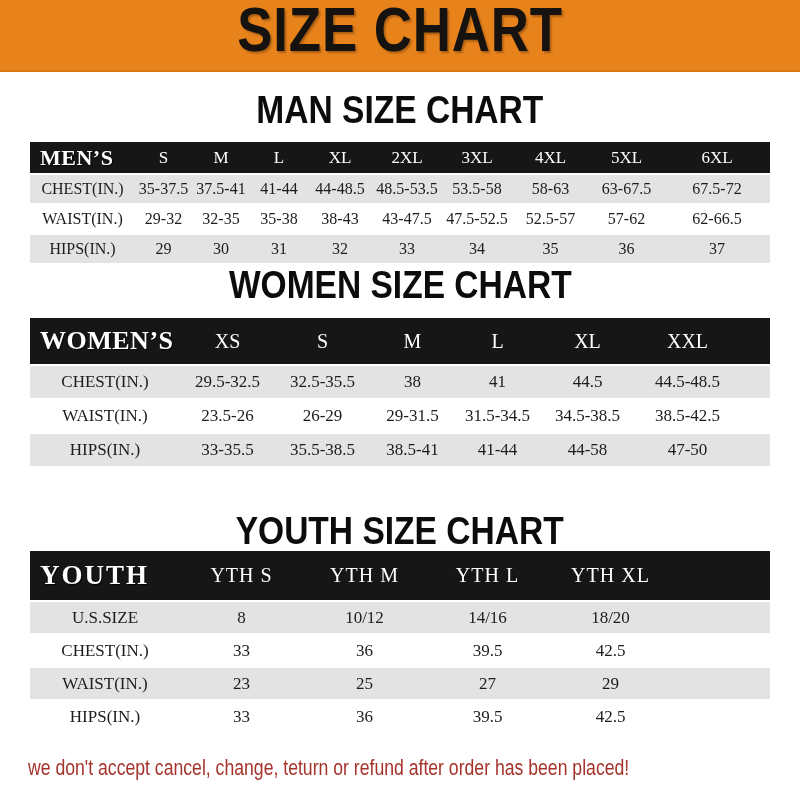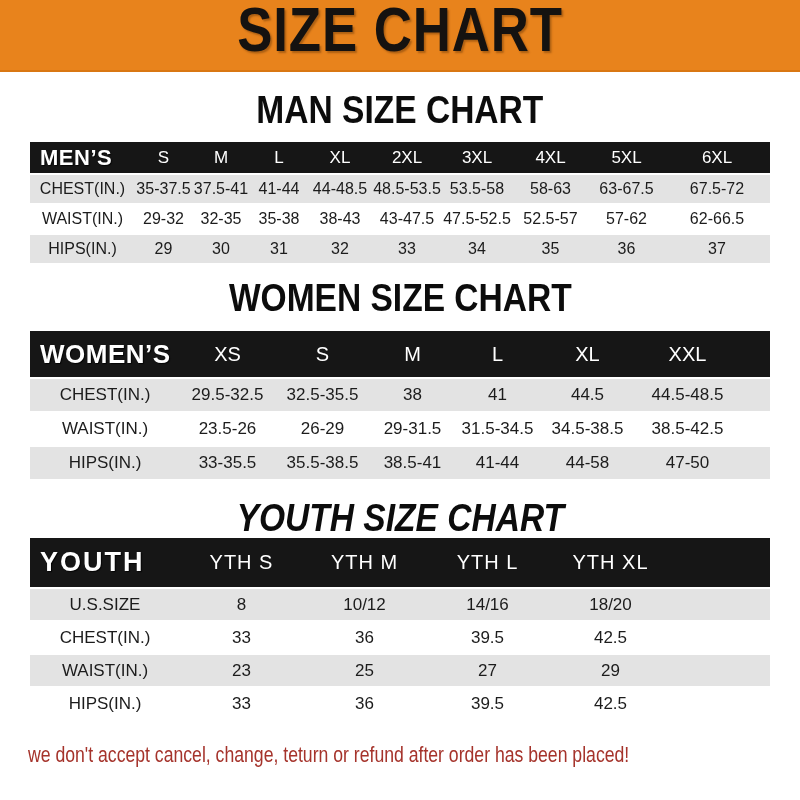--- a/index.html
+++ b/index.html
@@ -25,27 +25,28 @@
   .section-heading {
     text-align: center; margin: 0; line-height: 40px; height: 40px;
   }
   .section-heading .sh-text {
     display: inline-block;
     font-size: 39px; font-weight: bold; color: #0c0c0c;
     white-space: nowrap; transform: scaleX(0.86);
     letter-spacing: 0px;
   }
   .sh-men   { margin-top: 18px; }
-  .sh-women { margin-top: 13px; }
-  .sh-youth { margin-top: 17px; font-style: italic; }
+  .sh-women { }
+  .sh-youth { margin-top: 43px; }
 
   table.size-table {
     width: 740px; margin-left: 30px;
     border-collapse: separate; border-spacing: 0;
     table-layout: fixed;
+    font-family: Liberation Serif, serif;
   }
   .tbl-men   { margin-top: 12px; }
   .tbl-women { margin-top: 13px; }
   .tbl-youth { margin-top: 0; }
 
   .size-table thead th {
     background: #161616; color: #ffffff;
     font-weight: normal; text-align: center;
     border-bottom: 2px solid #ffffff;
   }

